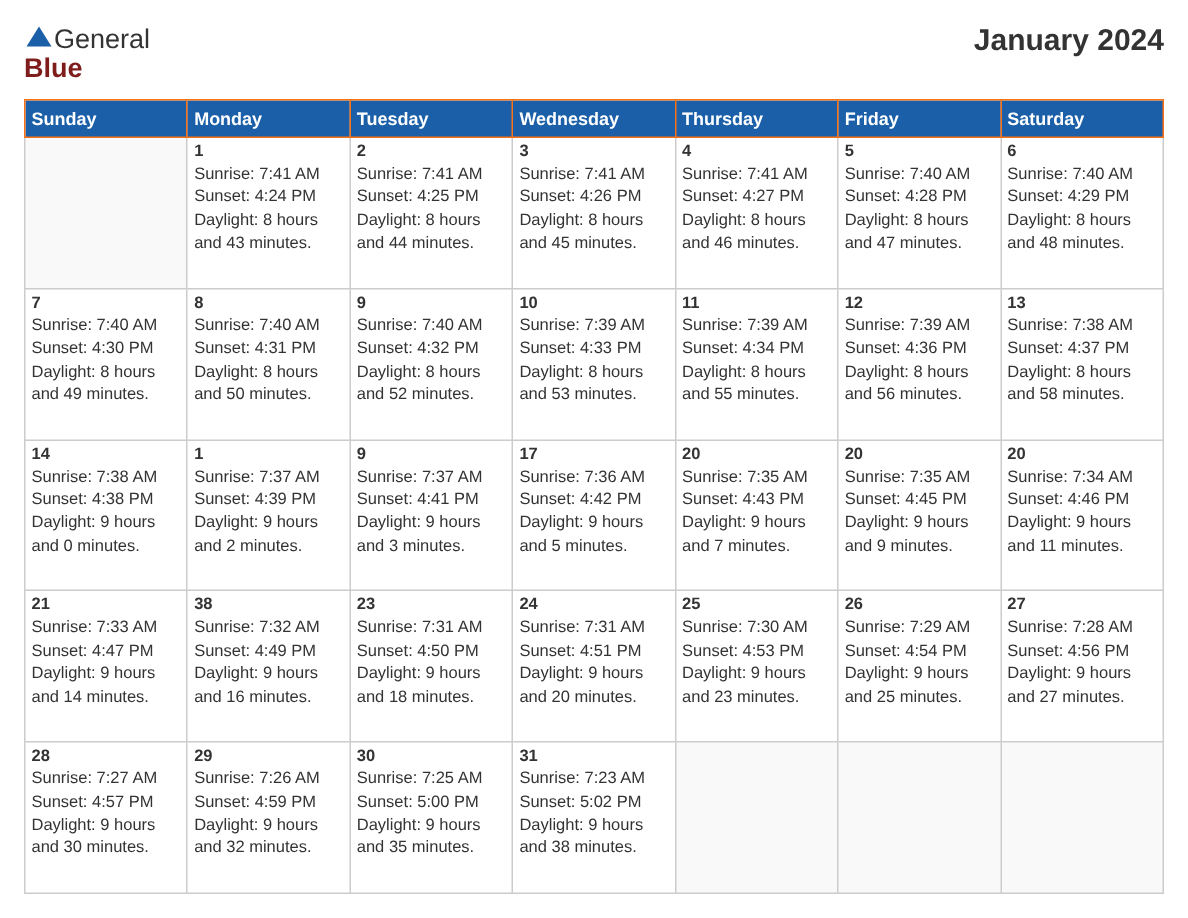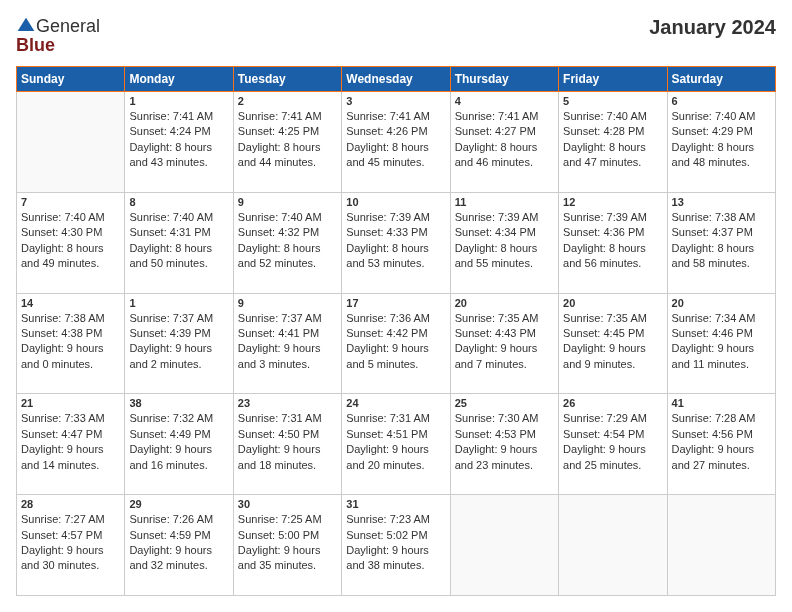--- a/index.html
+++ b/index.html
@@ -239,21 +239,21 @@
           </td>
           <td>
             <span class="day-number">25</span>
             <div class="day-info">Sunrise: 7:30 AM<br>Sunset: 4:53 PM<br>Daylight: 9 hours and 23 minutes.</div>
           </td>
           <td>
             <span class="day-number">26</span>
             <div class="day-info">Sunrise: 7:29 AM<br>Sunset: 4:54 PM<br>Daylight: 9 hours and 25 minutes.</div>
           </td>
           <td>
-            <span class="day-number">41</span>
+            <span class="day-number">27</span>
             <div class="day-info">Sunrise: 7:28 AM<br>Sunset: 4:56 PM<br>Daylight: 9 hours and 27 minutes.</div>
           </td>
         </tr>
         <tr>
           <td>
             <span class="day-number">28</span>
             <div class="day-info">Sunrise: 7:27 AM<br>Sunset: 4:57 PM<br>Daylight: 9 hours and 30 minutes.</div>
           </td>
           <td>
             <span class="day-number">29</span>

